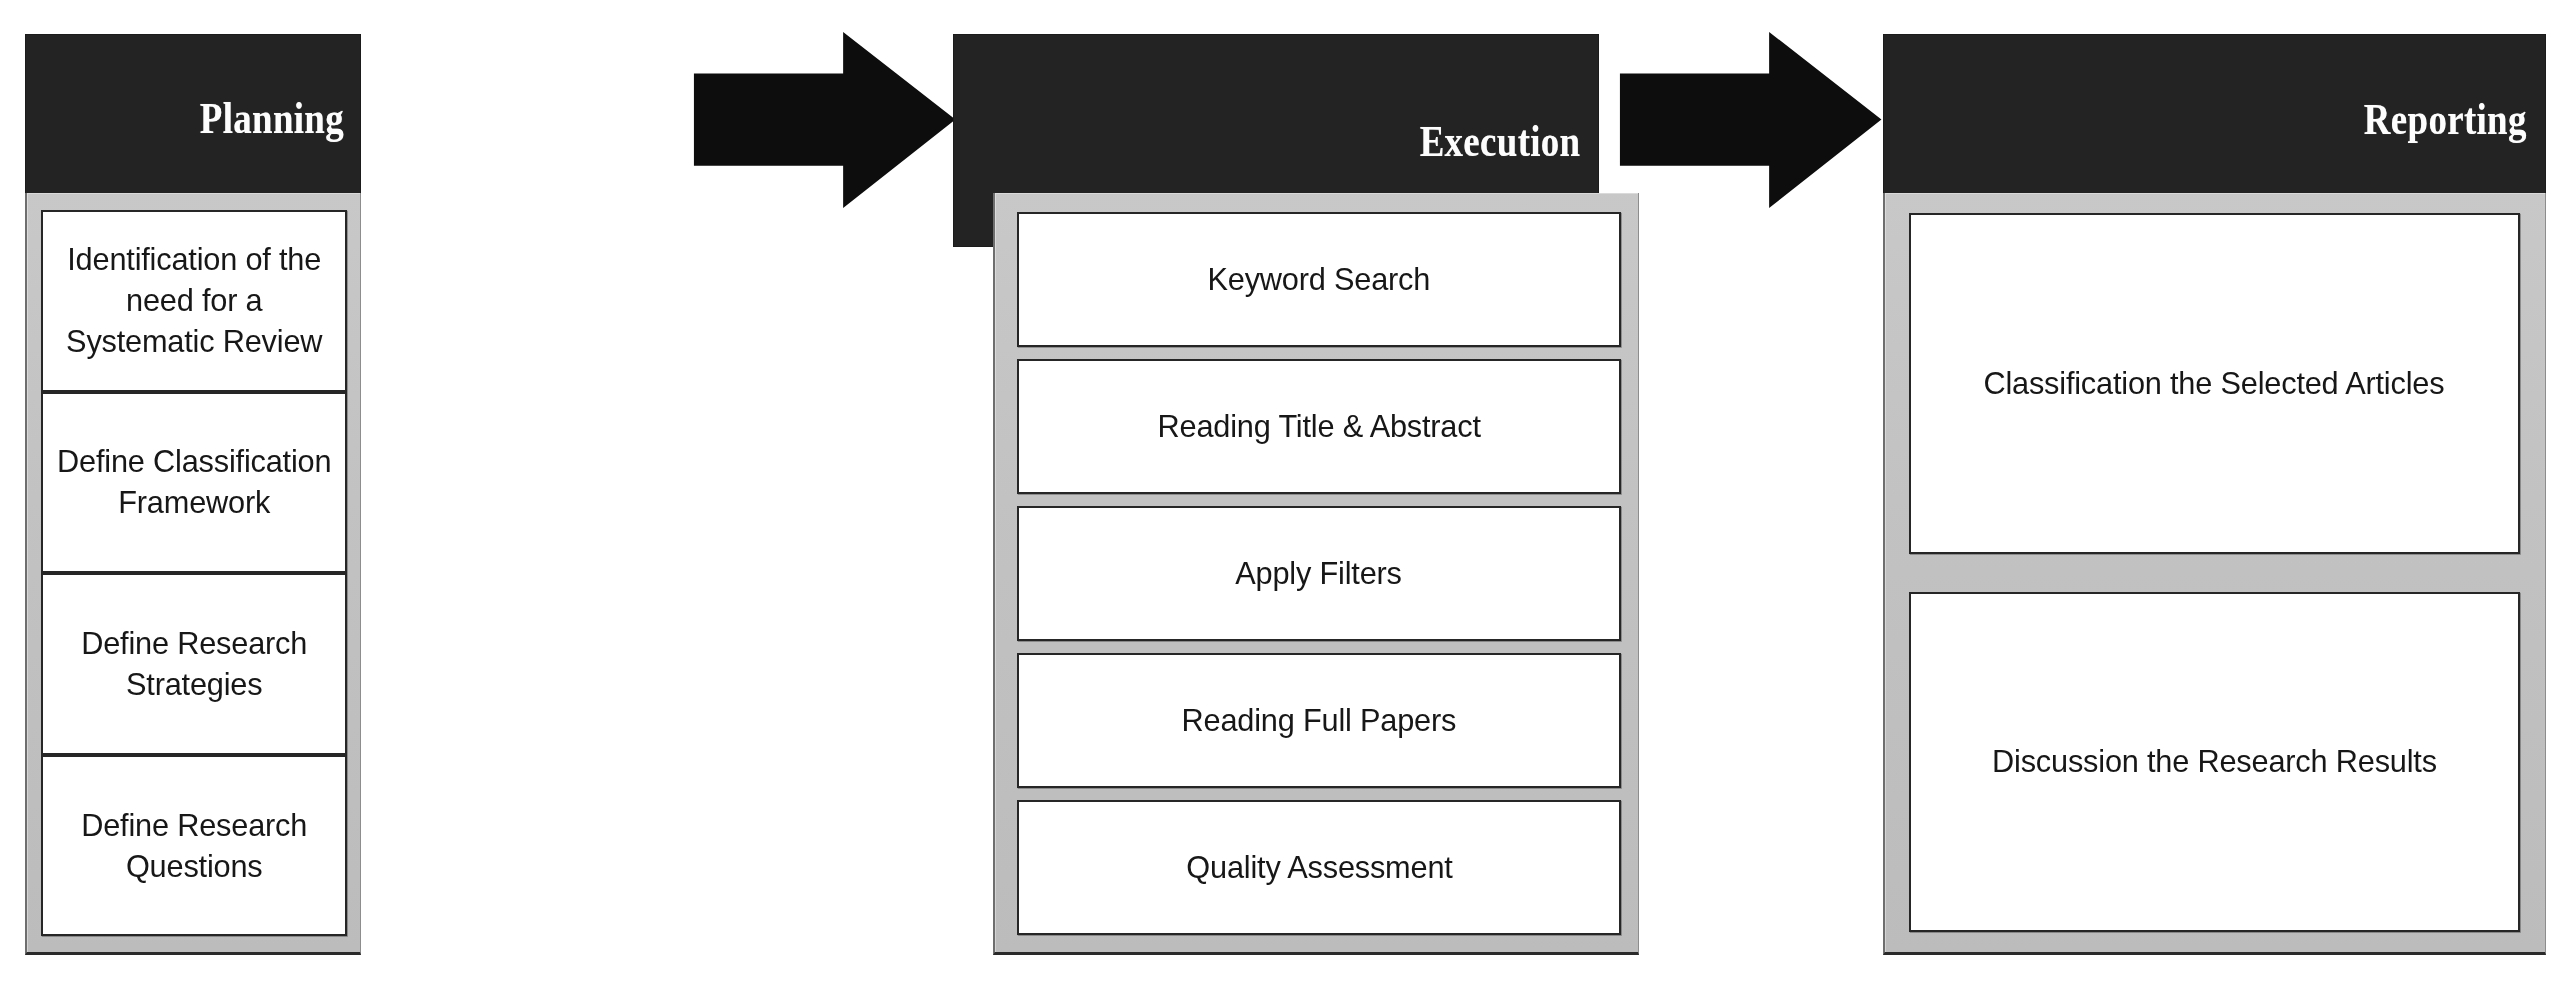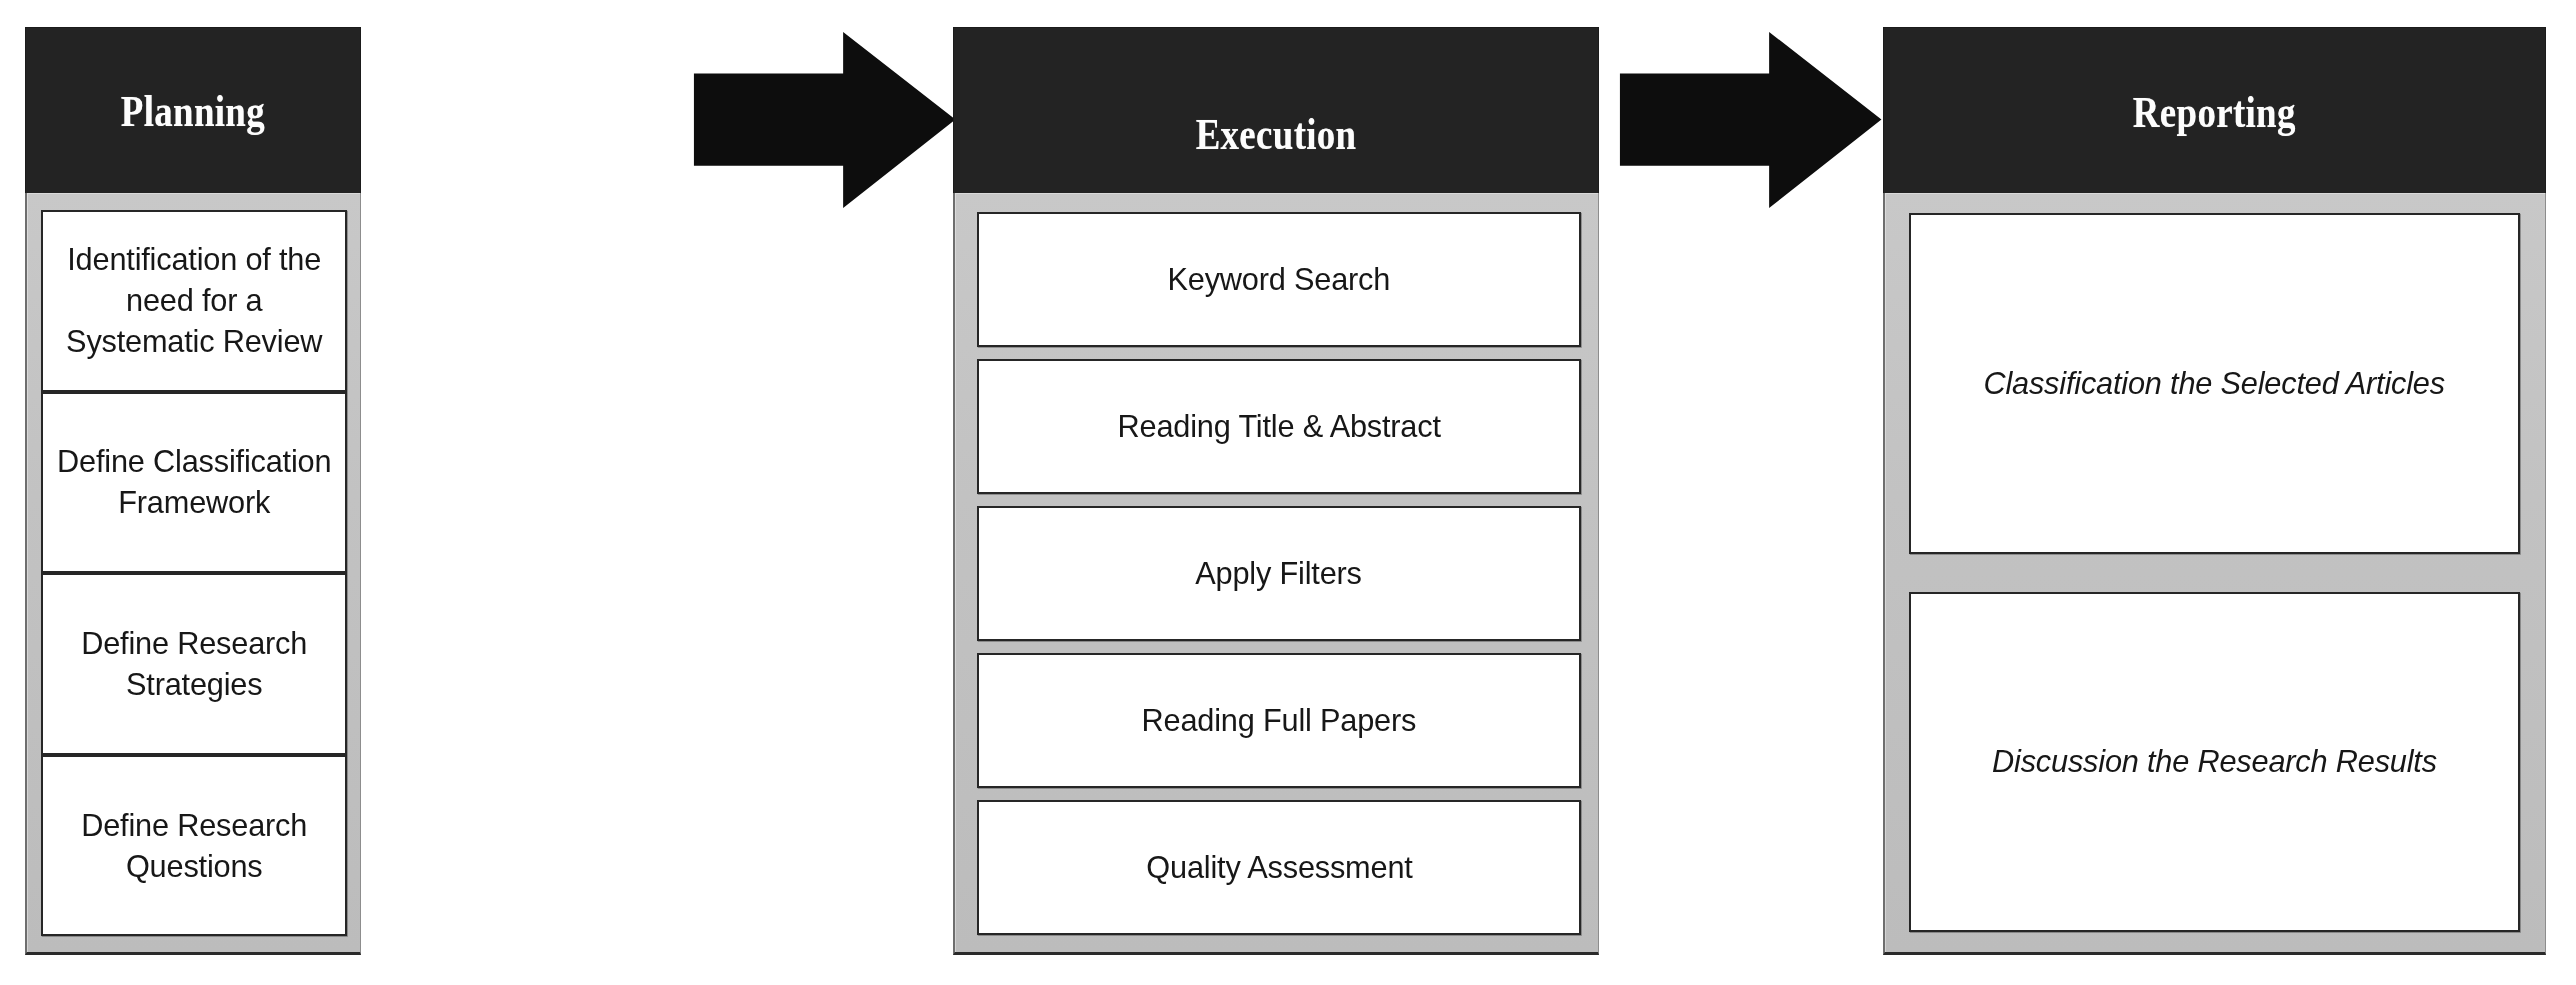--- a/index.html
+++ b/index.html
@@ -20,28 +20,28 @@
   }
 
   
   .phase-column {
     position: absolute;
     box-sizing: border-box;
   }
   .phase-header {
     position: absolute;
     left: 0;
-    top: 1px;
+    top: 8px;
     width: 100%;
     background: #232323;
     border: 1.6px solid #1b1b1b;
     box-sizing: border-box;
     display: flex;
     align-items: center;
-    justify-content: center;
+    justify-content: flex-end;
   }
   .phase-header-title {
     color: #fdfdfd;
     font-family: "Liberation Serif", "DejaVu Serif", serif;
     font-weight: bold;
     font-size: 45px;
     letter-spacing: 0.4px;
     transform: scaleX(0.82);
     transform-origin: center;
     text-shadow: 0 0 0.8px rgba(255,255,255,0.55);
@@ -84,28 +84,28 @@
   
   #col-planning   { left: 25px;   top: 26px;  width: 336px; }
   #col-planning   .phase-header { height: 167px; }
   #col-planning   .phase-body   { top: 167px; height: 762px; width: 336px;
                                   padding: 17px 12.6px 15.7px 14px; gap: 0; }
   #col-planning   .step-box     { flex: 1 1 0; }
 
   #col-execution  { left: 953px; top: 26px;  width: 646px; }
   #col-execution  .phase-header { height: 213px; }
   #col-execution  .phase-body   { top: 167px; height: 762px; width: 646px;
-                                  padding: 19px 17px 17px 22px; gap: 11.8px; }
+                                  padding: 19px 17px 17px 22px; gap: 11.8px; margin-left: 40px; }
   #col-execution  .step-box     { flex: 1 1 0; }
 
   #col-reporting  { left: 1883px; top: 26px;  width: 663px; }
   #col-reporting  .phase-header { height: 170px; }
   #col-reporting  .phase-body   { top: 167px; height: 762px; width: 663px;
                                   padding: 20.4px 25px 20.4px 23.5px; gap: 38px; }
-  #col-reporting  .step-box     { flex: 1 1 0; font-style: italic; }
+  #col-reporting  .step-box     { flex: 1 1 0; }
 
   
   .flow-arrow {
     position: absolute;
     display: block;
   }
   #arrow-1 { left: 690px;  top: 27.5px; width: 267px; height: 184px; }
   #arrow-2 { left: 1616px; top: 27.5px; width: 267px; height: 184px; }
 </style>
 </head>

